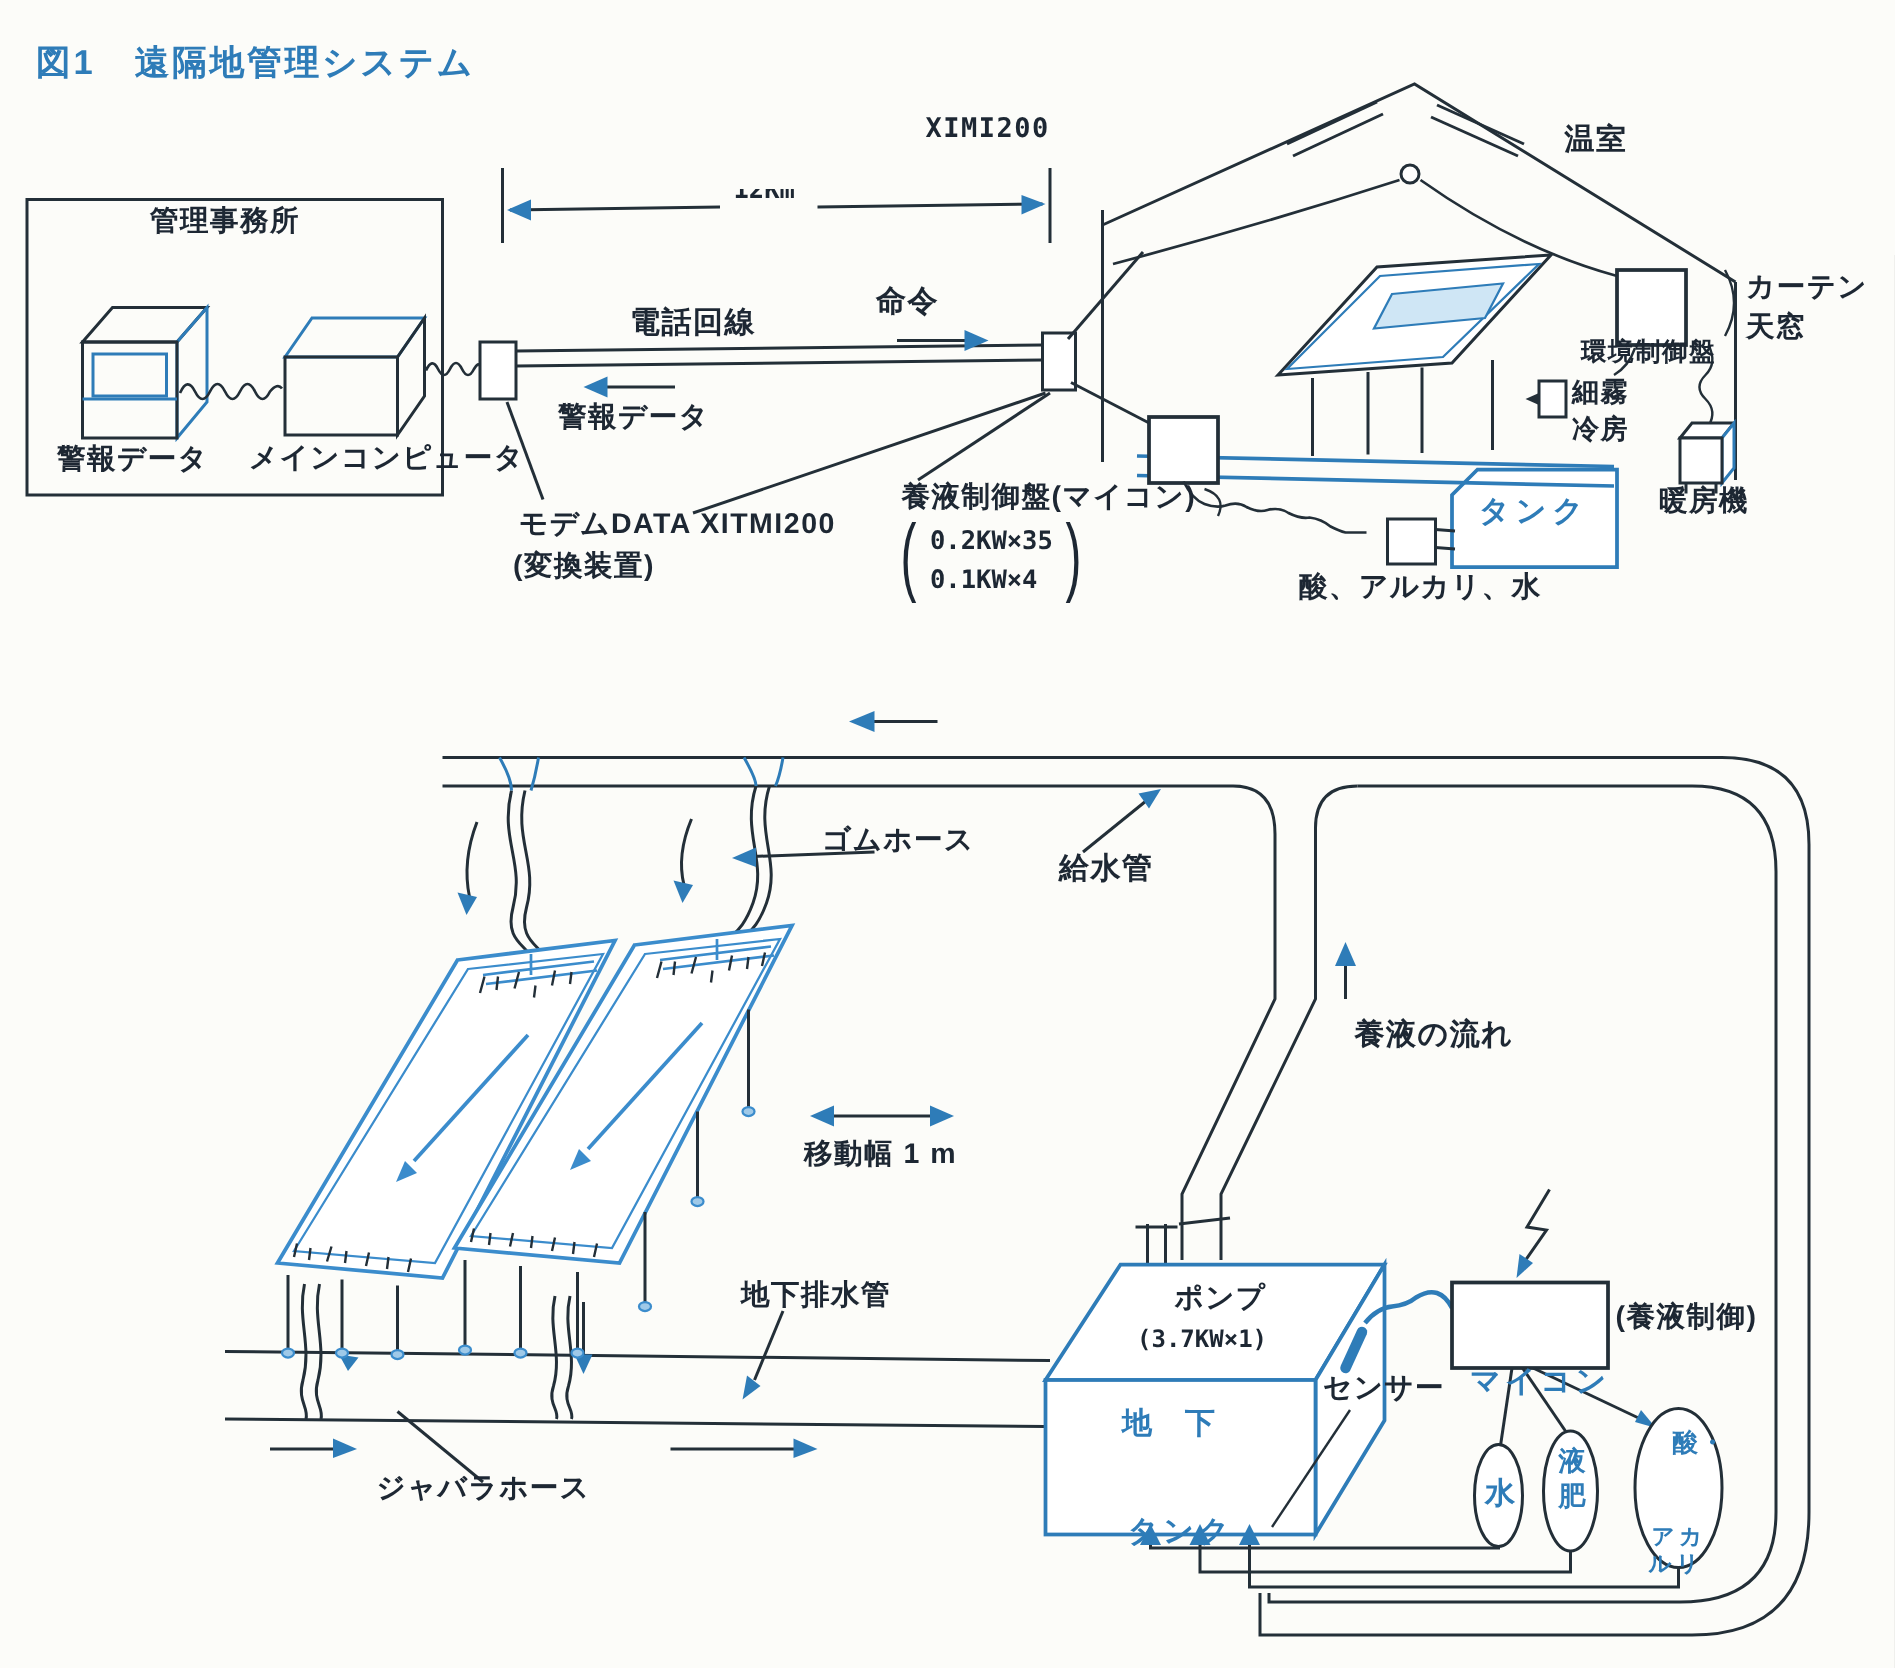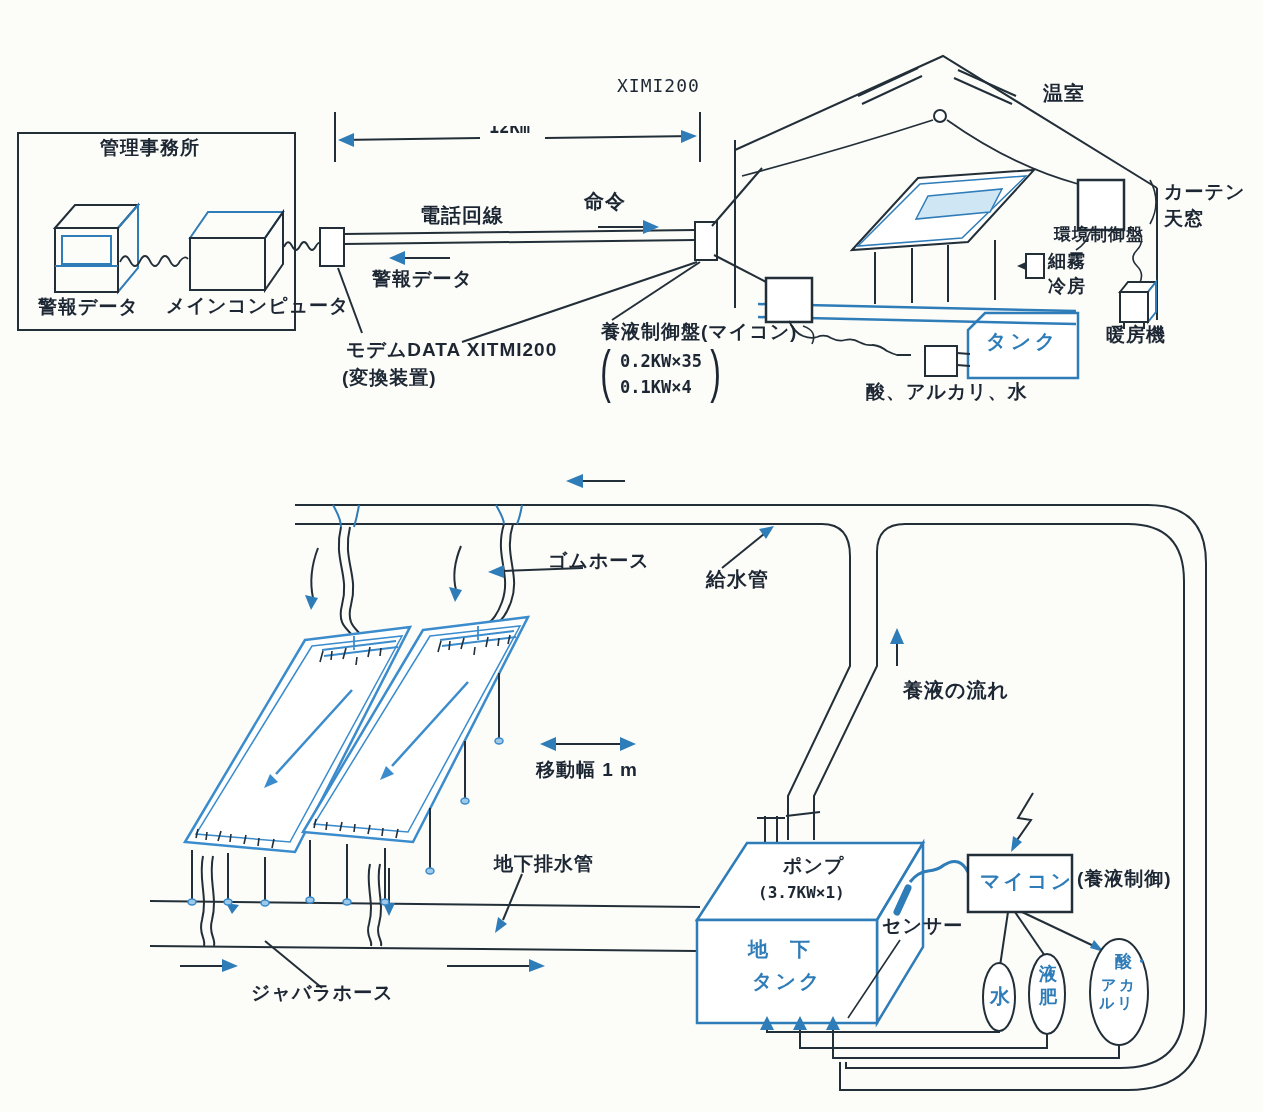--- a/index.html
+++ b/index.html
@@ -8,27 +8,27 @@
   svg{position:absolute;left:0;top:0;}
   .lb{position:absolute;white-space:nowrap;color:#1d2733;font-size:19px;font-weight:600;
       letter-spacing:1px;line-height:1.1;}
   .bl{color:#2e7cb8;}
   .t20{font-size:20px;}
   .t17{font-size:17px;margin-left:12px;}
   .t18{font-size:18px;}
   .t15{font-size:15px;}
   .mono{font-family:"DejaVu Sans Mono","Liberation Mono",monospace;font-weight:700;font-size:17px;letter-spacing:0;}
   .mono16{font-family:"DejaVu Sans Mono","Liberation Mono",monospace;font-weight:700;font-size:16px;letter-spacing:0;}
-  .latin{font-family:"DejaVu Sans Mono","Liberation Mono",monospace;font-weight:400;font-size:18px;letter-spacing:1px;}
+  .latin{font-family:"DejaVu Sans Mono","Liberation Mono",monospace;font-weight:700;font-size:18px;letter-spacing:1px;}
   .title{position:absolute;color:#2e7cb8;font-size:23px;font-weight:800;letter-spacing:2px;white-space:nowrap;}
   .title .gap{margin-left:26px;}
   .clip12{position:absolute;height:12px;overflow:hidden;}
   .clip12 span{display:block;margin-top:-8px;}
   .paren{position:absolute;font-size:58px;font-weight:400;color:#1d2733;transform:scaleX(.55);line-height:1;}
-  .ls3{letter-spacing:3px;} .ls4{letter-spacing:4px;}
+  .ls3{letter-spacing:3px;margin-top:40px;} .ls4{letter-spacing:4px;}
 </style>
 </head>
 <body>
 
 <div class="page">
 
 <svg width="1263" height="1112" viewBox="0 0 1263 1112">
 
   <g fill="none" stroke="#232f38" stroke-width="2">
     <rect x="18" y="133" width="277" height="197"></rect>
@@ -257,20 +257,21 @@
     <line x1="1022" y1="912" x2="1098" y2="948"></line>
     <polygon points="1104,952 1090,948 1094,940" fill="#2e7cb8" stroke="none"></polygon>
     <rect x="968" y="855" width="104" height="57" fill="#fff" stroke-width="2.5"></rect>
 
     <ellipse cx="999" cy="997" rx="16" ry="34" fill="#fff"></ellipse>
     <ellipse cx="1047" cy="994" rx="18" ry="40" fill="#fff"></ellipse>
     <ellipse cx="1119" cy="992" rx="29" ry="53" fill="#fff"></ellipse>
   </g>
 </svg>
 
+<div class="title" style="left:24px;top:26px"><span>図1</span><span class="gap">遠隔地管理システム</span></div>
 <div class="lb" style="left:100px;top:138px">管理事務所</div>
 <div class="lb" style="left:38px;top:297px">警報データ</div>
 <div class="lb" style="left:166px;top:296px">メインコンピュータ</div>
 <div class="lb latin" style="left:617px;top:76px">XIMI200</div>
 <div class="clip12" style="left:489px;top:126px">
       <span class="lb mono" style="position:static">12Km</span>
     </div>
 <div class="lb t20" style="left:420px;top:204px">電話回線</div>
 <div class="lb t20" style="left:584px;top:190px">命令</div>
 <div class="lb" style="left:372px;top:269px">警報データ</div>

